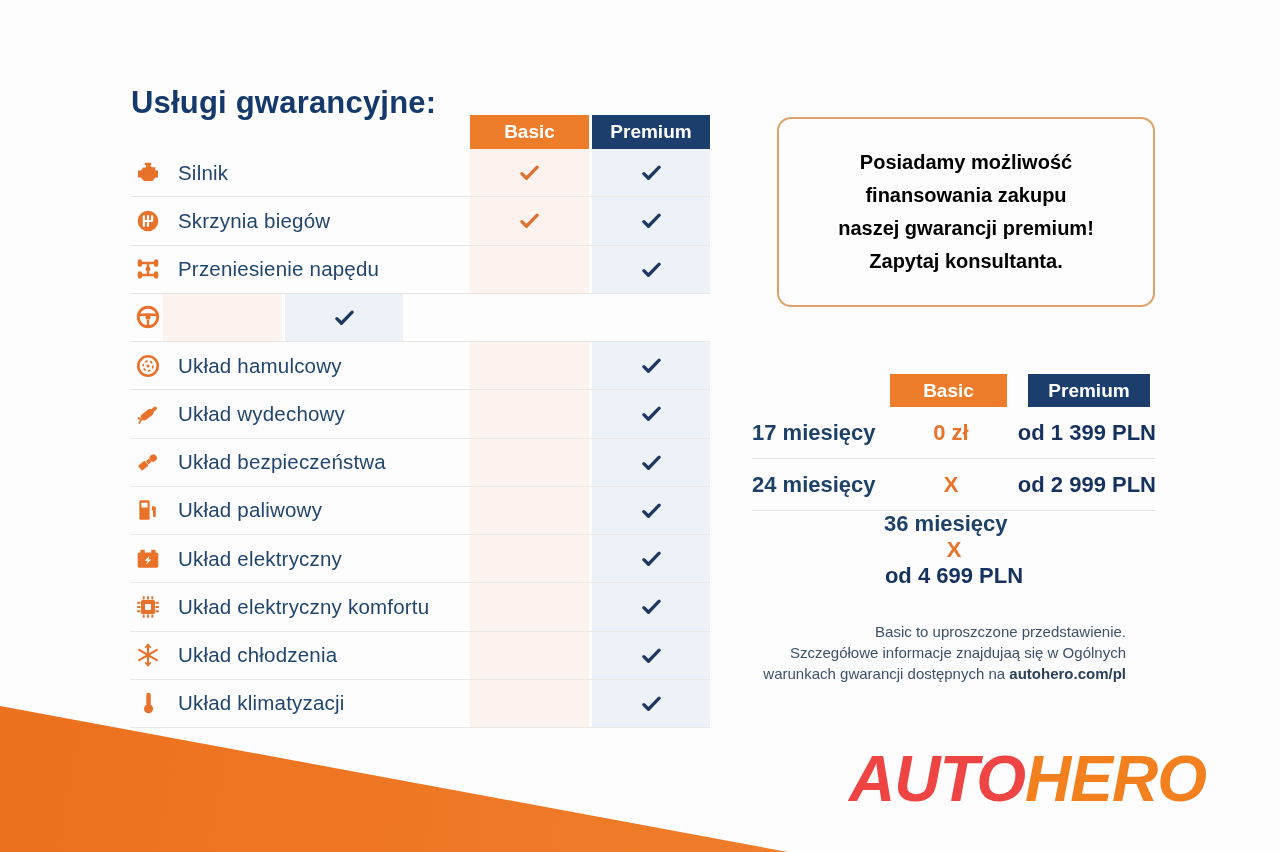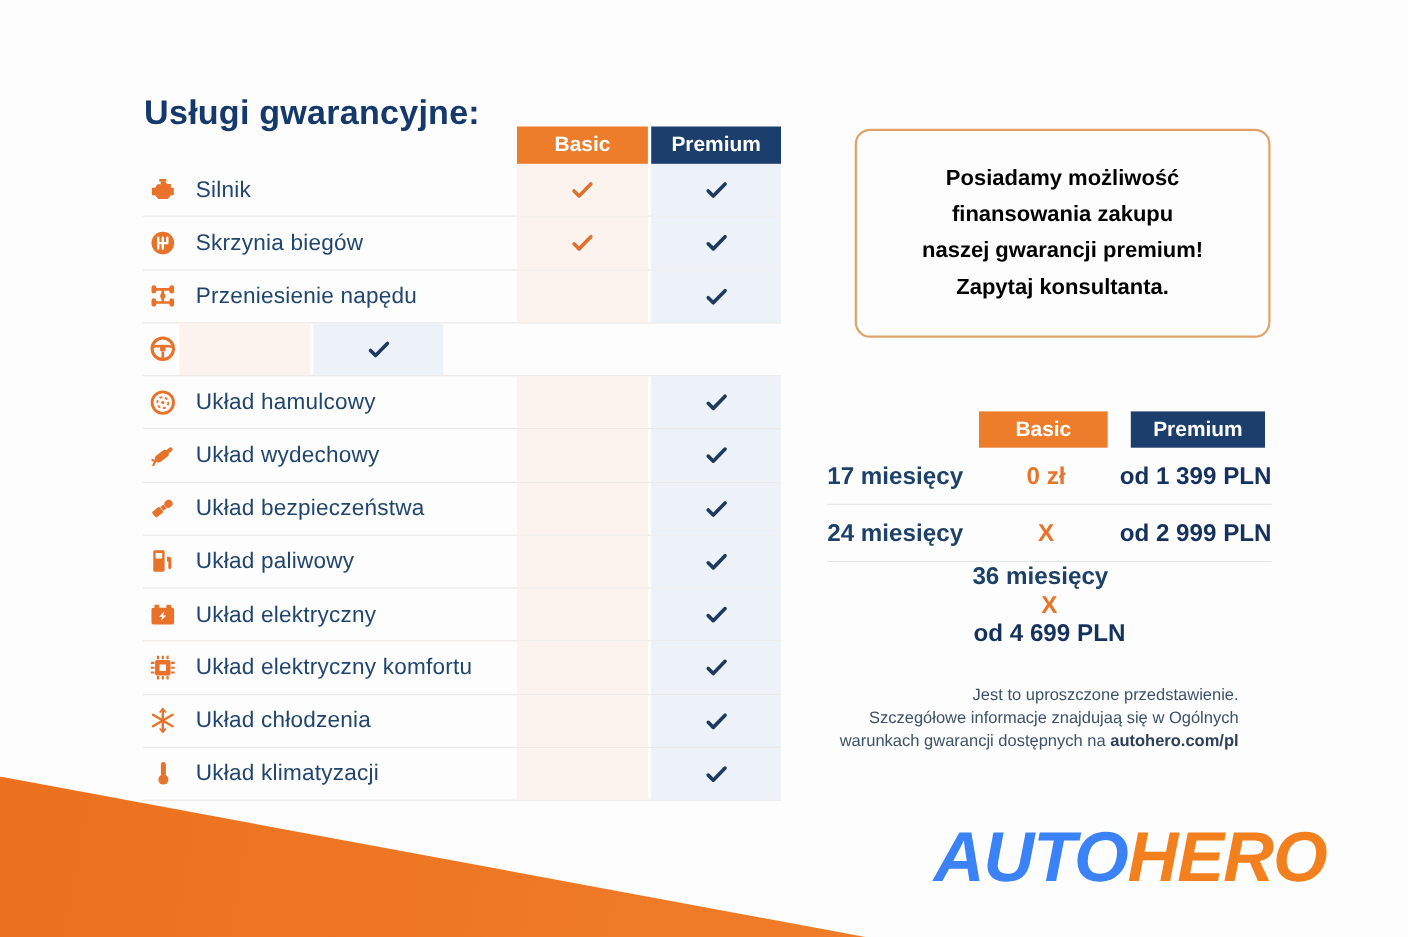--- a/index.html
+++ b/index.html
@@ -55,21 +55,21 @@
   .pdur{width:140px;font-size:22px;font-weight:700;color:#1d4168;white-space:nowrap;}
   .pbasic{width:118px;text-align:center;font-size:22px;font-weight:700;color:#e8732a;}
   .pprem{flex:1;text-align:right;font-size:22px;font-weight:700;color:#15325e;white-space:nowrap;}
 
   .disclaimer{position:absolute;left:718px;top:621px;width:408px;text-align:right;
               font-size:15px;line-height:21px;color:#3c5169;}
   .disclaimer b{font-weight:700;color:#2c4058;}
 
   .logo{position:absolute;right:122px;top:747px;font-style:italic;font-weight:700;
         font-size:64px;line-height:1;letter-spacing:-1px;white-space:nowrap;}
-  .logo .auto{color:#3b82f6;margin-top:32px;}
+  .logo .auto{color:#ef4444;margin-top:32px;}
   .logo .hero{color:#f2801e;}
 </style>
 </head>
 <body>
 
 <div class="canvas">
 
   <div class="wedge"></div>
 
   <h1 class="page-title">Usługi gwarancyjne:</h1>
@@ -339,21 +339,21 @@
         <span class="pprem">od 2 999 PLN</span>
       </div>
       <div class="prow">
         <span class="pdur">36 miesięcy</span>
         <span class="pbasic">X</span>
         <span class="pprem">od 4 699 PLN</span>
       </div>
     </div>
 
   <div class="disclaimer">
-    <div>Jest to uproszczone przedstawienie.</div>
+    <div>Basic to uproszczone przedstawienie.</div>
     <div>Szczegółowe informacje znajdujaą się w Ogólnych</div>
     <div><span>warunkach gwarancji dostępnych na </span><b>autohero.com/pl</b></div>
   </div>
 
   <div class="logo">
     <span class="auto">AUTO</span><span class="hero">HERO</span>
   </div>
 
 </div>
 

